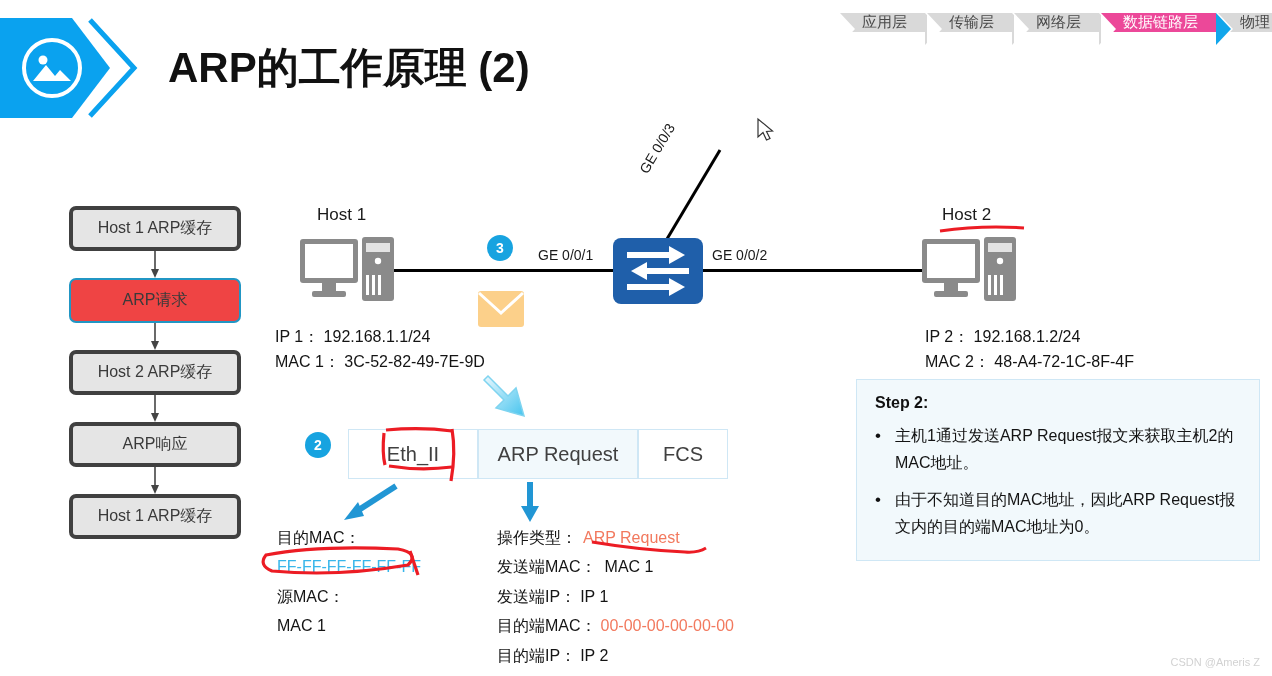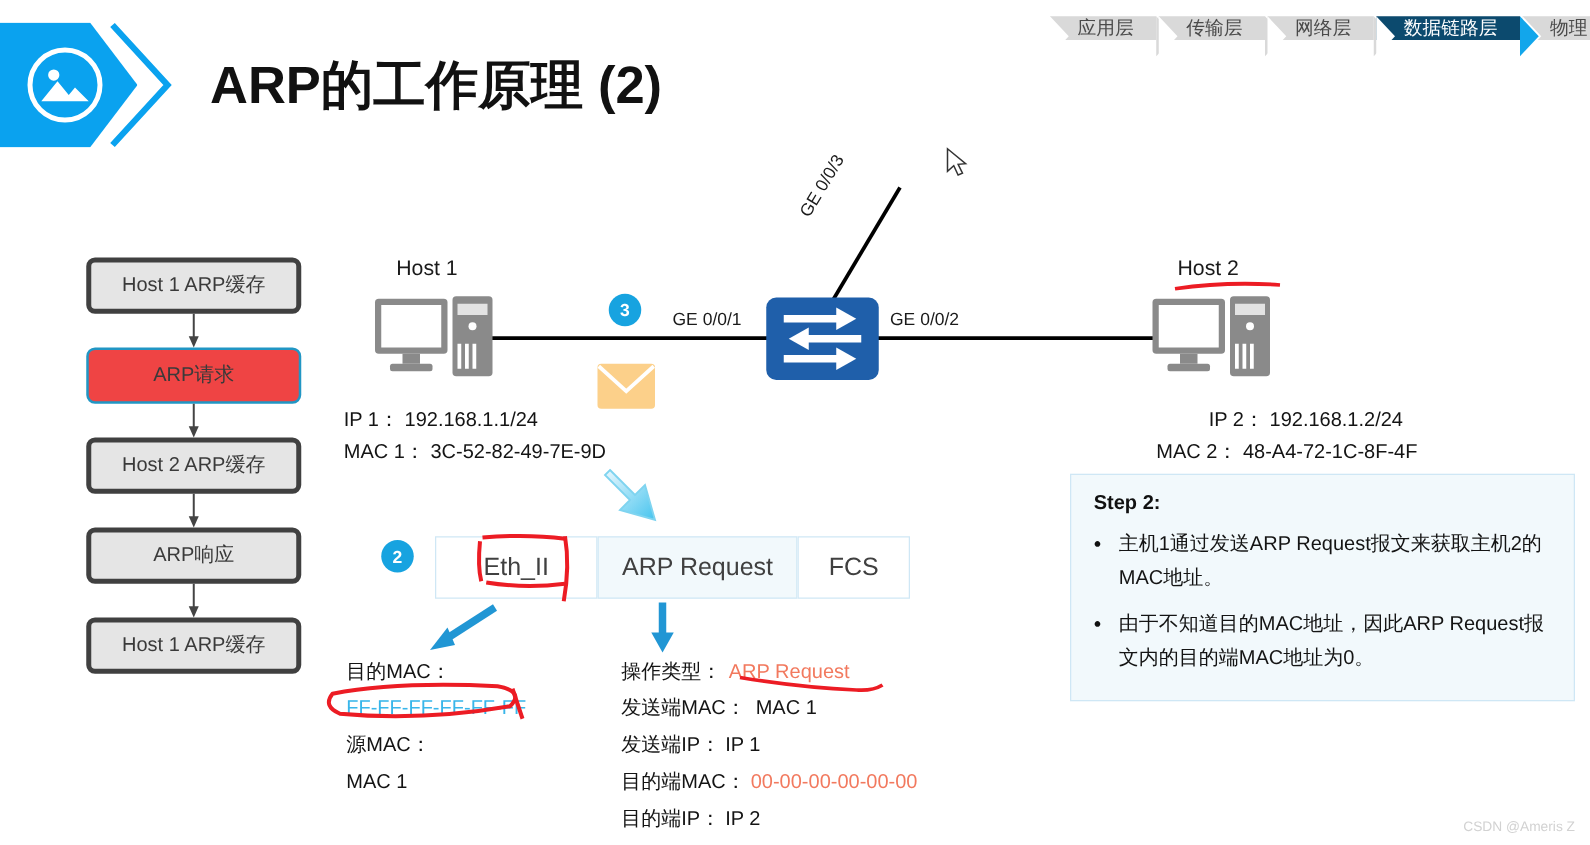--- a/index.html
+++ b/index.html
@@ -36,21 +36,21 @@
   }
   .crumb::before {
     content: ""; position: absolute; left: 0px; top: 0;
     width: 0; height: 0;
     border-top: 16px solid transparent;
     border-bottom: 16px solid transparent;
     border-left: 15px solid #ffffff;
     z-index: 3;
   }
   .crumb:first-child::before { border-left-color: #ffffff; }
-  .crumb.active { background: #0c4a6e; color: #ffffff; z-index: 4; }
+  .crumb.active { background: #ec4899; color: #ffffff; z-index: 4; }
   .crumb.active::after { border-left-color: #12a6eb; }
 
   
   .title-chev {
     position: absolute; left: 0; top: 18px;
     width: 110px; height: 100px;
     background: #0aa2ef;
     clip-path: polygon(0 0, 72px 0, 110px 50px, 72px 100px, 0 100px);
   }
   .title-chev-outline {
@@ -288,21 +288,21 @@
     <rect x="22" y="46" width="14" height="8" fill="#8a8a8a"></rect>
     <rect x="12" y="54" width="34" height="6" rx="2" fill="#8a8a8a"></rect>
     <rect x="62" y="0" width="32" height="64" rx="3" fill="#8a8a8a"></rect>
     <rect x="66" y="6" width="24" height="9" fill="#e3e3e3"></rect>
     <circle cx="78" cy="24" r="3.2" fill="#ffffff"></circle>
     <rect x="66" y="38" width="3" height="20" fill="#ffffff"></rect>
     <rect x="72" y="38" width="3" height="20" fill="#ffffff"></rect>
     <rect x="78" y="38" width="3" height="20" fill="#ffffff"></rect>
   </svg>
 </div>
-<div class="detail" style="left:967px; top:322px;">IP 2： 192.168.1.2/24</div>
+<div class="detail" style="left:925px; top:322px;">IP 2： 192.168.1.2/24</div>
 <div class="detail" style="left:925px; top:347px;">MAC 2： 48-A4-72-1C-8F-4F</div>
 
 <div class="badge" style="left:305px; top:432px;">2</div>
 <div class="frame">
   <div class="frame-cell" style="width:130px;">
         <span>Eth_II</span>
       </div>
   <div class="frame-cell shade" style="width:160px;">
         <span>ARP Request</span>
       </div>

